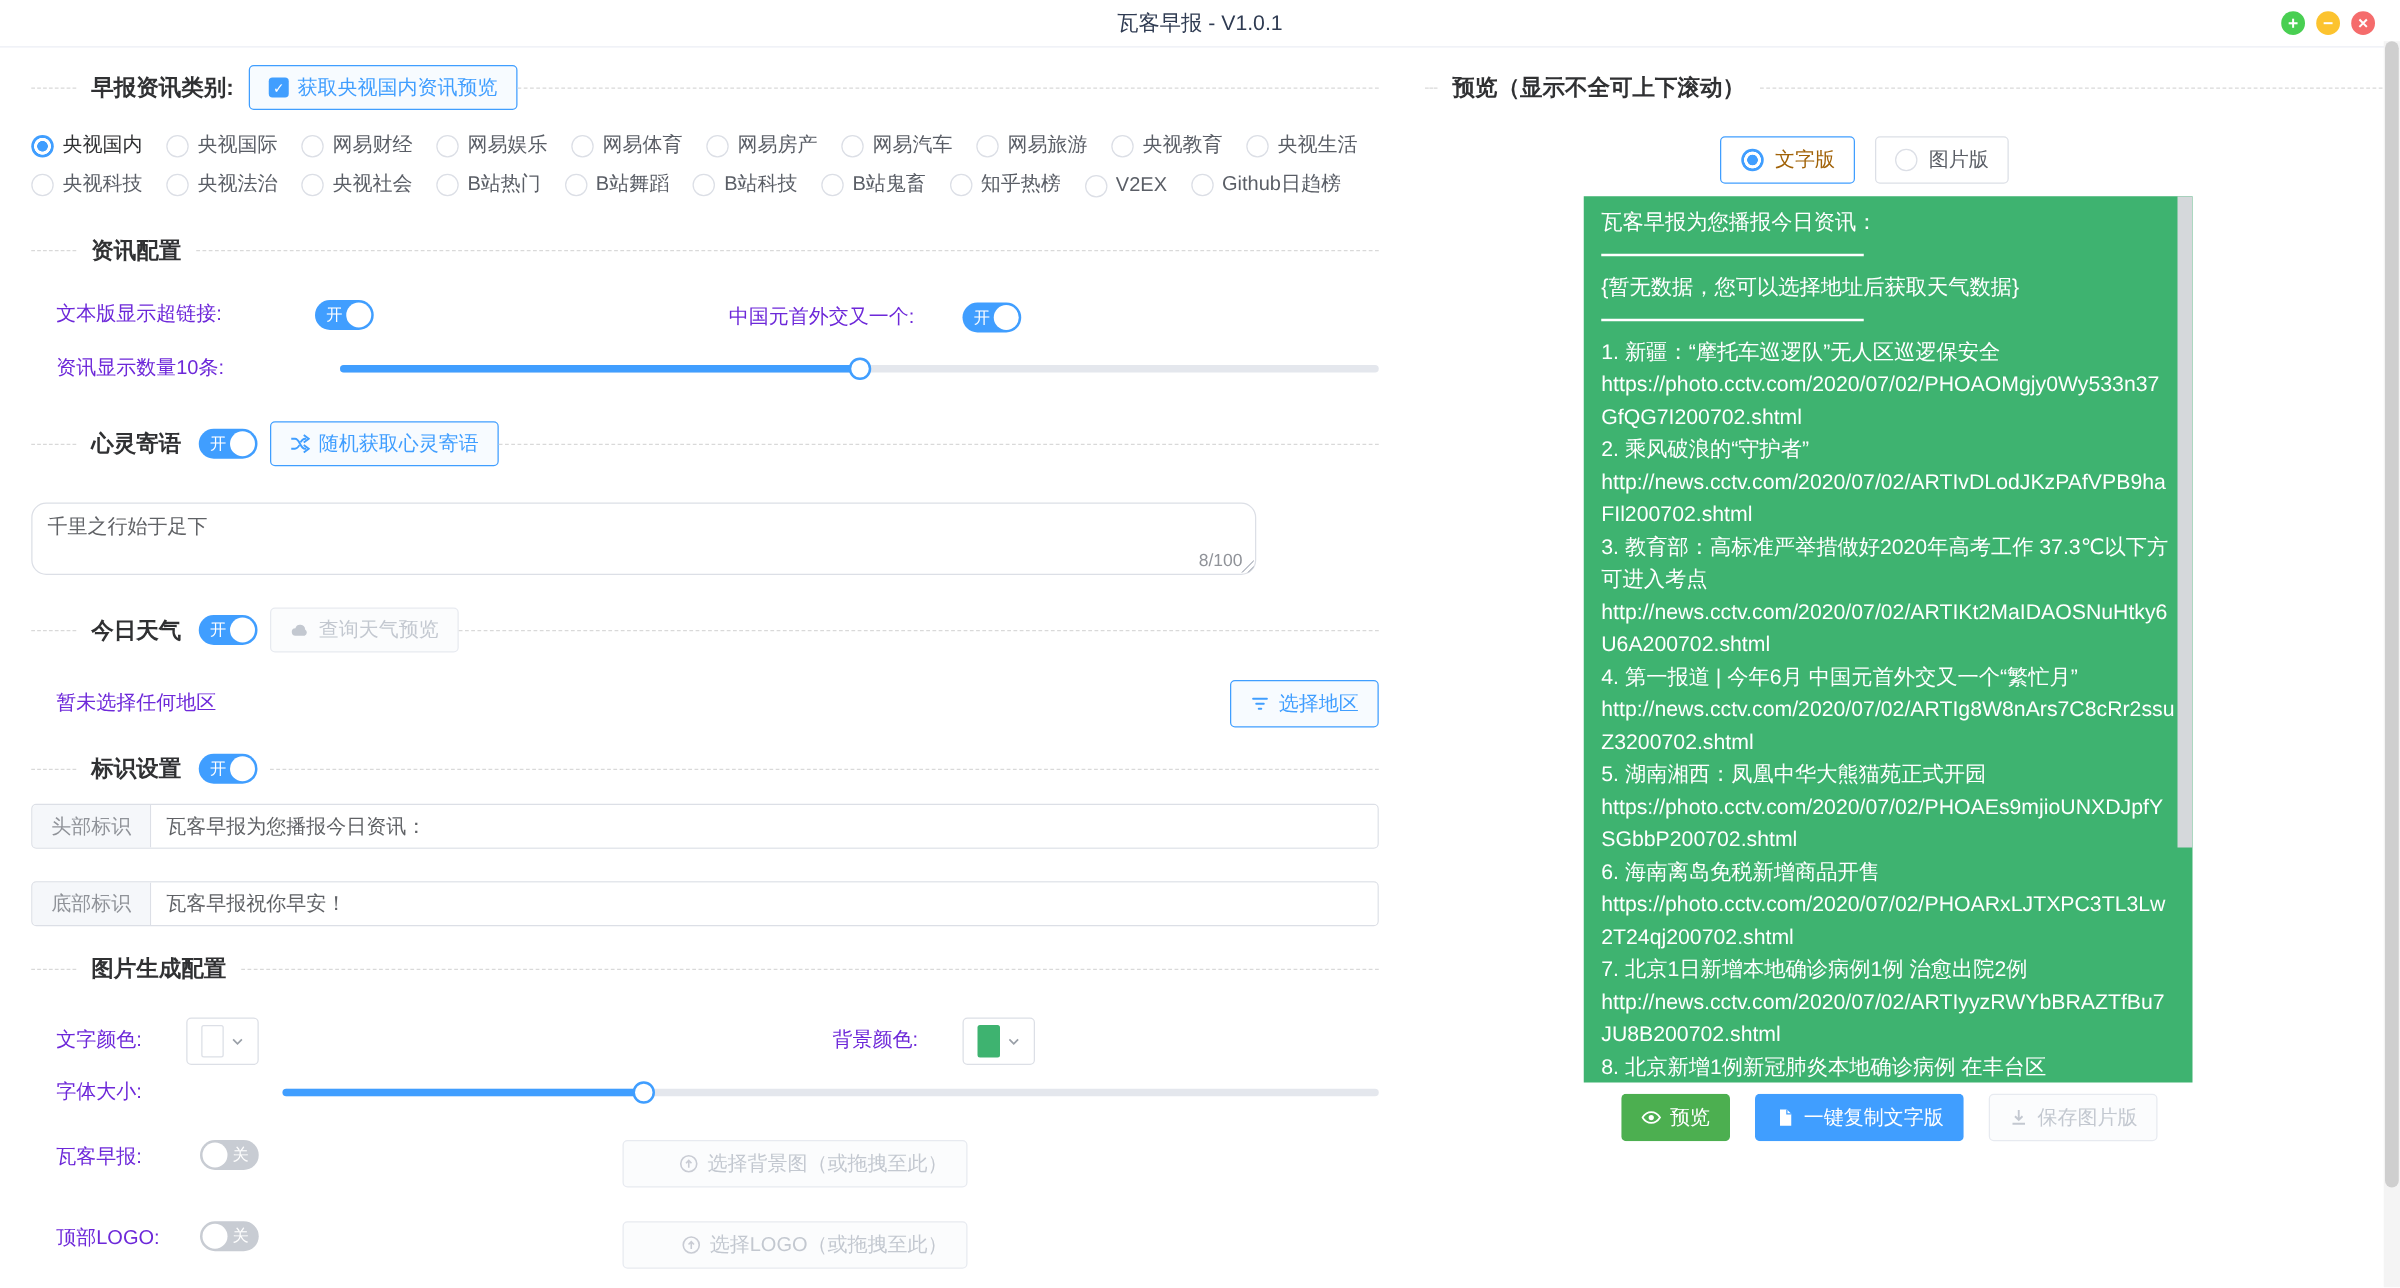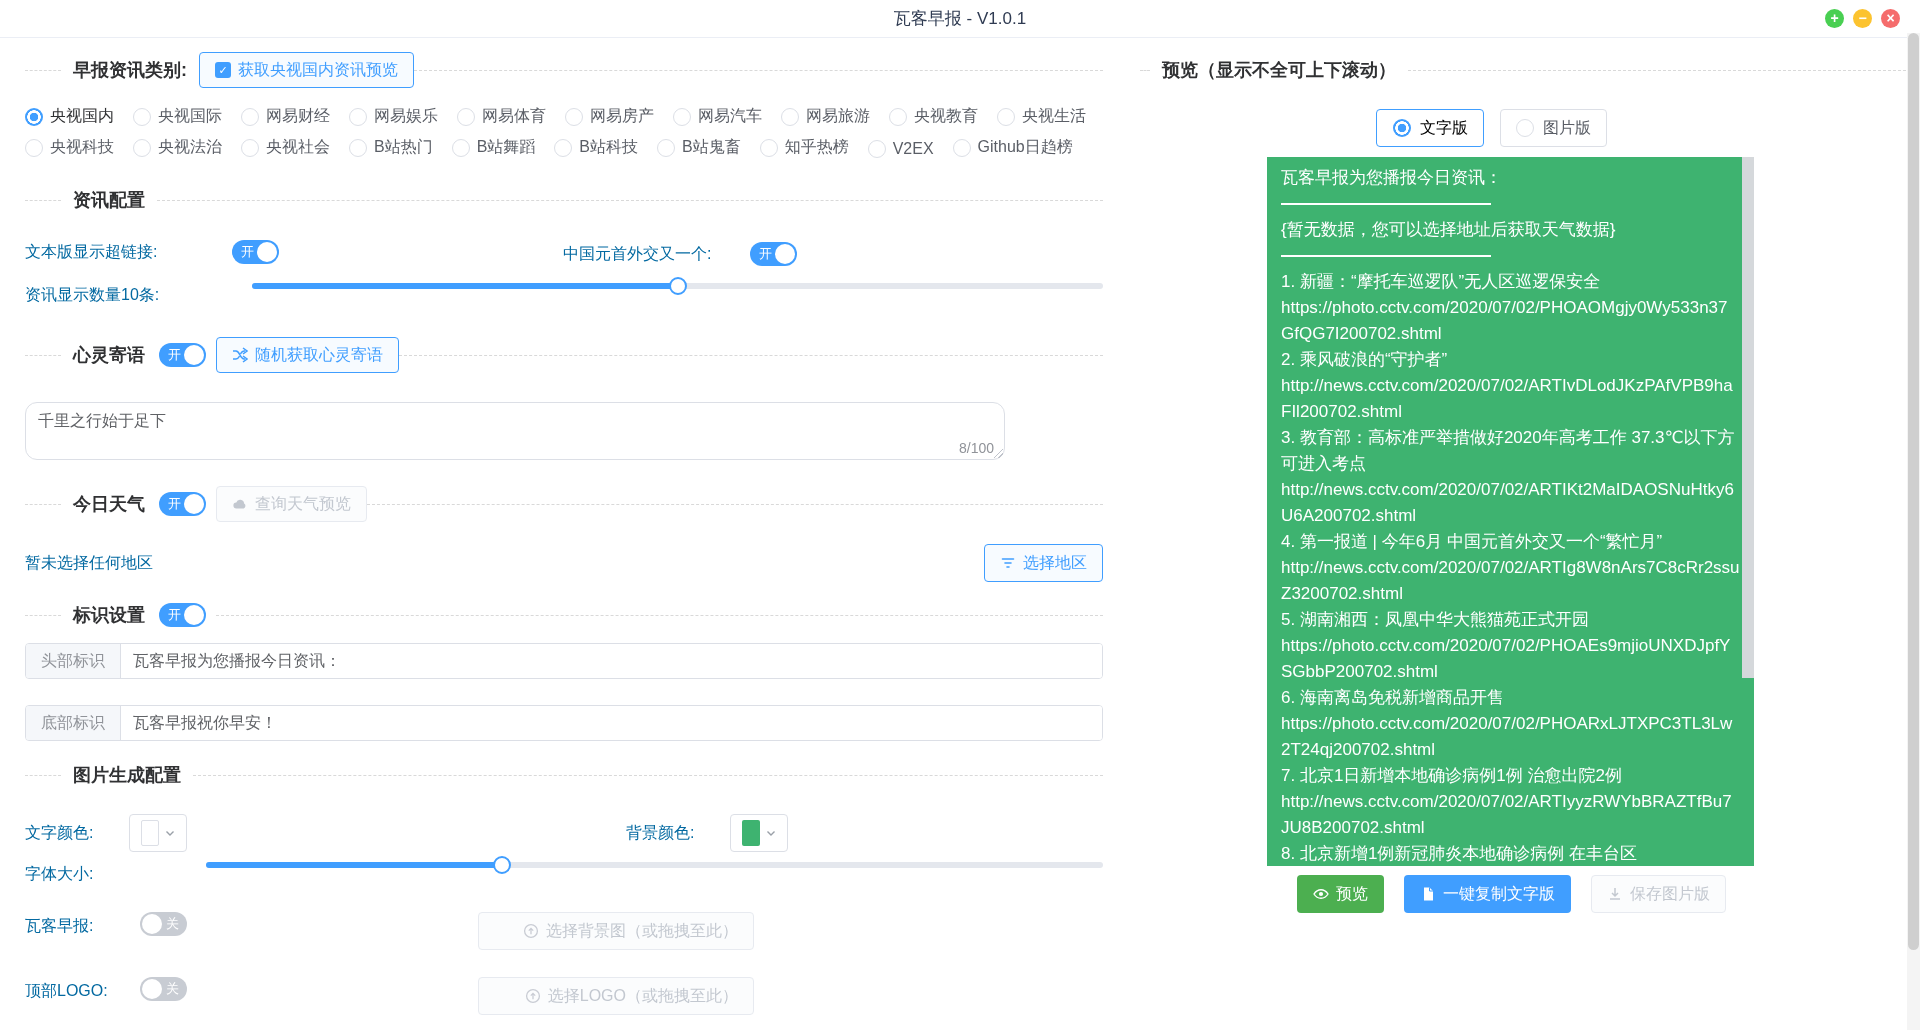--- a/index.html
+++ b/index.html
@@ -58,29 +58,29 @@
   
   .radio-row { display:flex; align-items:flex-end; column-gap:19px; margin-left:0; }
   .radio-item { display:inline-flex; align-items:center; gap:7px; color:#5a5e66; cursor:pointer; white-space:nowrap; }
   .radio { width:18px; height:18px; border-radius:50%; border:1px solid #dcdfe6; background:#fff; flex:none; }
   .radio.checked { border:none;
     background:radial-gradient(circle, #409eff 0 4px, #fff 4.5px 6.5px, #409eff 7px); }
   .radio-item.sel { color:#303133; }
 
   
   .cfg-row { display:flex; align-items:flex-start; }
-  .lbl { color:#0369a1; line-height:24px; }
+  .lbl { color:#6d28d9; line-height:24px;margin-left:20px; }
   .g1 { width:538px; display:flex; align-items:flex-start; }
   .g1 .lbl { width:207px; }
   .g2 { display:flex; align-items:flex-start; }
   .g2 .lbl { width:187px; }
   .wrap-lbl { width:165px; line-height:27px; }
 
   
-  .slider-row { display:flex; align-items:flex-start; height:24px; }
+  .slider-row { display:flex; align-items:center; height:24px; }
   .slider { position:relative; flex:1; height:6px; background:#e4e7ed; border-radius:3px; }
   .slider .fill { position:absolute; left:0; top:0; height:6px; background:#409eff; border-radius:3px; }
   .slider .s-knob { position:absolute; top:-6px; width:18px; height:18px; border-radius:50%;
     background:#fff; border:2px solid #409eff; transform:translateX(-50%); cursor:pointer; }
 
   
   .ta-wrap { position:relative; width:980px; height:58px; border:1px solid #dcdfe6; border-radius:12px; background:#fff; }
   .ta-wrap textarea { width:100%; height:100%; border:none; outline:none; resize:none; background:transparent;
     font-family:inherit; font-size:16px; color:#606266; padding:8px 12px; }
   .ta-count { position:absolute; right:10px; bottom:3px; color:#909399; font-size:14px; }
@@ -96,21 +96,21 @@
   
   .color-dd { display:inline-flex; align-items:center; gap:5px; width:58px; height:38px;
     border:1px solid #dcdfe6; border-radius:4px; justify-content:center; cursor:pointer; background:#fff; }
   .swatch { width:18px; height:26px; border-radius:2px; }
   .swatch.bordered { border:1px solid #dcdfe6; }
 
   
   .mode-row { display:flex; gap:16px; margin-left:236px; margin-top:27px; }
   .mode-box { display:inline-flex; align-items:center; gap:9px; height:38px; padding:0 15px;
     border:1px solid #dcdfe6; border-radius:4px; cursor:pointer; color:#5a5e66; }
-  .mode-box.sel { border-color:#409eff; color:#000000;padding-left:16px; }
+  .mode-box.sel { border-color:#409eff; color:#a16207;padding-left:16px; }
 
   .pv-box { position:relative; margin-left:127px; margin-top:10px; width:487px; height:709px;
     overflow:hidden; color:#fff; padding:8px 14px; }
   .pv-box p { margin:0; line-height:26px; font-size:17px; }
   .pv-url { word-break:break-all; }
   .pv-hr { width:210px; height:2px; background:#fff; margin:12px 0; }
   .pv-scroll-thumb { position:absolute; right:0; top:0; width:12px; height:521px; background:#d5d8db; }
 
   .pv-actions { display:flex; gap:20px; margin-left:157px; margin-top:9px; }
   .pv-actions .btn { height:38px; }

